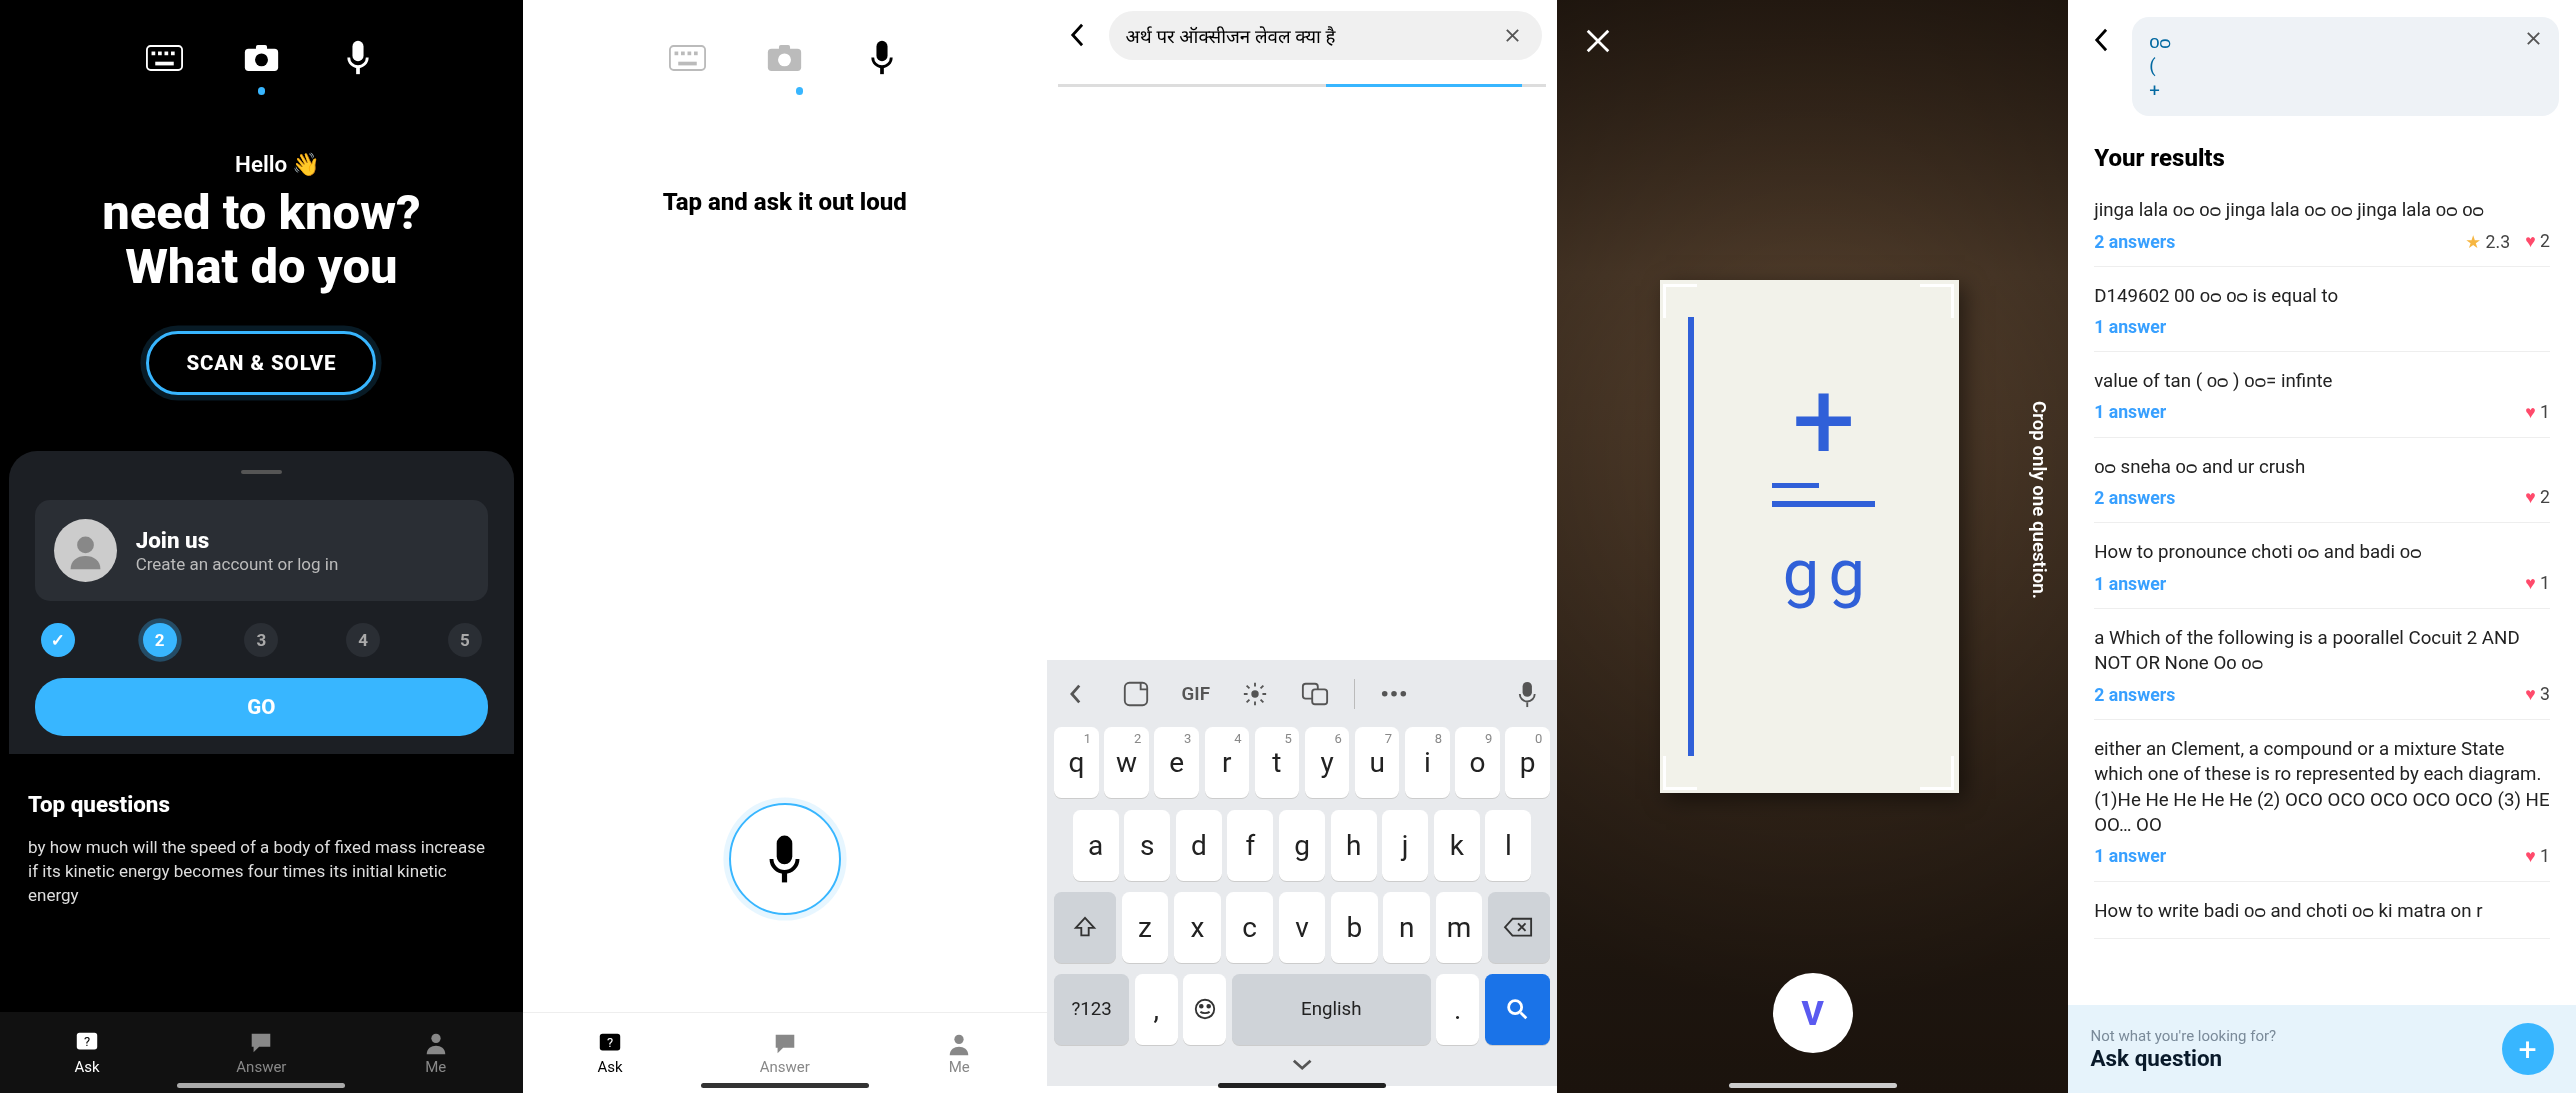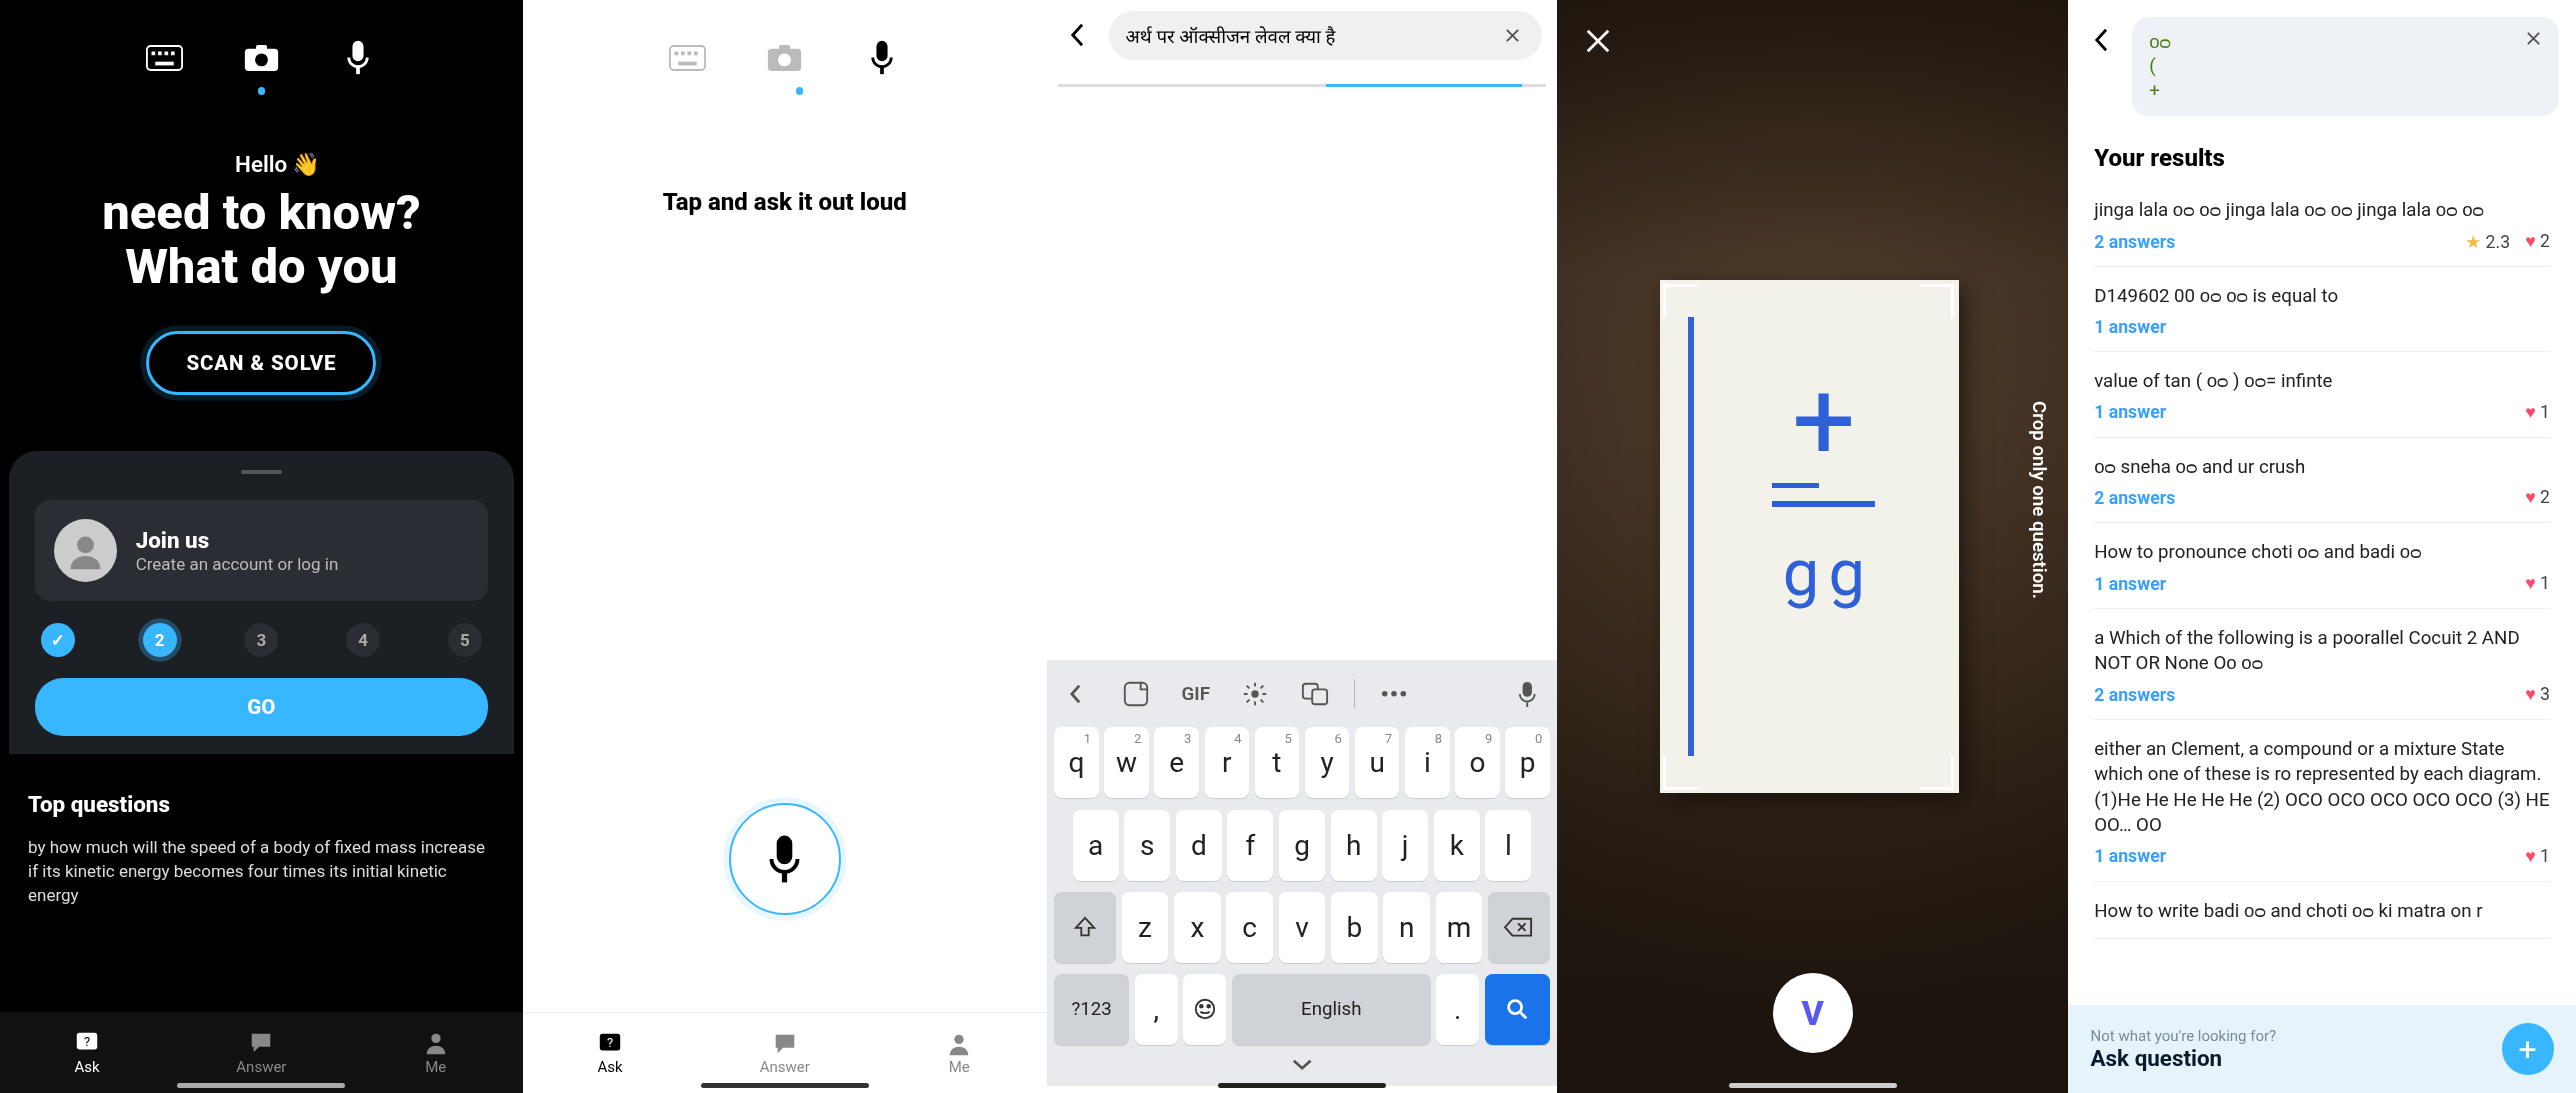--- a/index.html
+++ b/index.html
@@ -94,21 +94,21 @@
   .s4-corner.bl { bottom: 0; left: 0; border-right: none; border-top: none;}
   .s4-corner.br { bottom: 0; right: 0; border-left: none; border-top: none;}
   .s4-hint { position: absolute; right: 18.7px; top: 401px; color: #fff; font-size: 18.7px; font-weight: 600; writing-mode: vertical-rl; z-index: 8;}
   .s4-shutter { position: absolute; bottom: 41px; left: 50%; transform: translateX(-50%); width: 80px; height: 80px; border-radius: 50%; background: #fff; display: flex; align-items: center; justify-content: center; z-index: 10; font-size: 34px; font-weight: 800; color: #5a5af0;}
   .s4 .home-bar { background: #ccc; z-index: 11;}
 
   
   .s5 { width: 508px; background: #fff; display: flex; flex-direction: column; position: relative; }
   .s5-top { display: flex; align-items: flex-start; gap: 13px; padding: 17px 17px 11.2px; }
   .s5-back { width: 34px; height: 34px; display: flex; align-items: center; justify-content: center; margin-top: 5.6px;}
-  .s5-query { flex: 1; background: #eef2f6; border-radius: 17px; padding: 13px 17px; font-size: 18.7px; color: #4d7c0f; line-height: 1.3; display: flex; justify-content: space-between; align-items: flex-start;}
+  .s5-query { flex: 1; background: #eef2f6; border-radius: 17px; padding: 13px 17px; font-size: 18.7px; color: #0369a1; line-height: 1.3; display: flex; justify-content: space-between; align-items: flex-start;}
   .s5-query .qx { color: #666; margin-left: 7.5px;}
   .s5-heading { font-weight: 800; font-size: 24px; padding: 17px 26px 9.3px; }
   .s5-list { flex: 1; overflow: hidden; padding: 0 26px; }
   .s5-item { border-bottom: 0.9px solid #eee; padding: 17px 0 14px; }
   .s5-title { font-size: 18.7px; color: #222; line-height: 1.35; }
   .s5-meta { display: flex; justify-content: space-between; align-items: center; margin-top: 7.5px; gap: 20px; }
   .s5-ans { color: #38a0ff; font-weight: 700; font-size: 17.7px; }
   .s5-right { display: flex; align-items: center; gap: 15px; font-size: 17.7px; color: #444;}
   .s5-star { color: #f6b642; }
   .s5-heart { color: #ff4a6b; }

